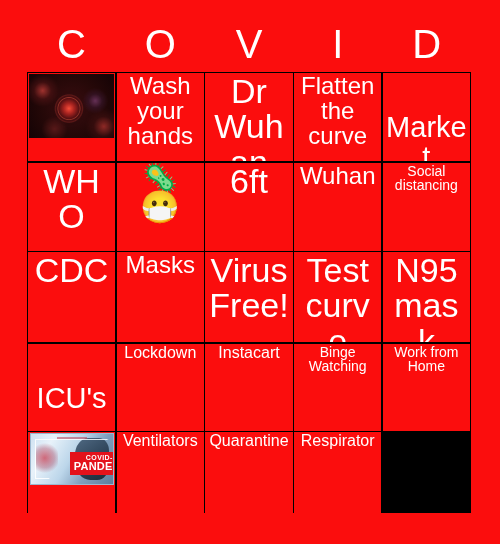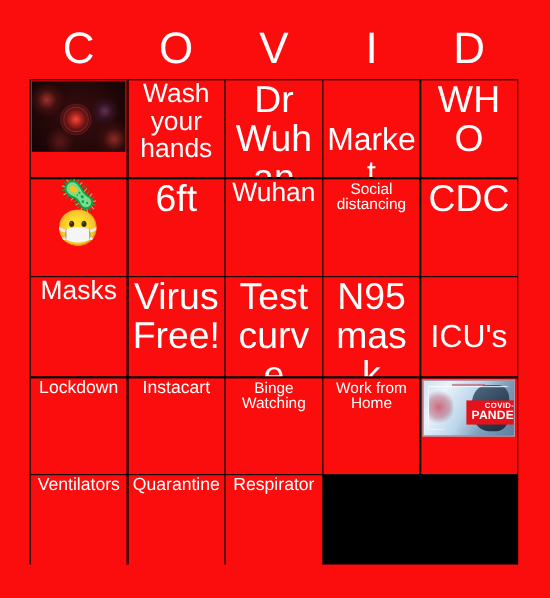--- a/index.html
+++ b/index.html
@@ -200,20 +200,23 @@
       <div class="cell">
         <div class="photo-virus"></div>
       </div>
       <div class="cell">
         <div class="cell-text sz-md">Wash your hands</div>
       </div>
       <div class="cell">
         <div class="cell-text sz-xl">Dr Wuhan</div>
       </div>
       <div class="cell">
+        <div class="cell-text sz-md">Flatten the curve</div>
+      </div>
+      <div class="cell">
         <div class="cell-text sz-lg">Market crash</div>
       </div>
       <div class="cell">
         <div class="cell-text sz-xl">WHO</div>
       </div>
       <div class="cell">
         <div class="emoji-stack">
           <div class="emoji-microbe">🦠</div>
           <div class="emoji-maskface">😷</div>
         </div>

